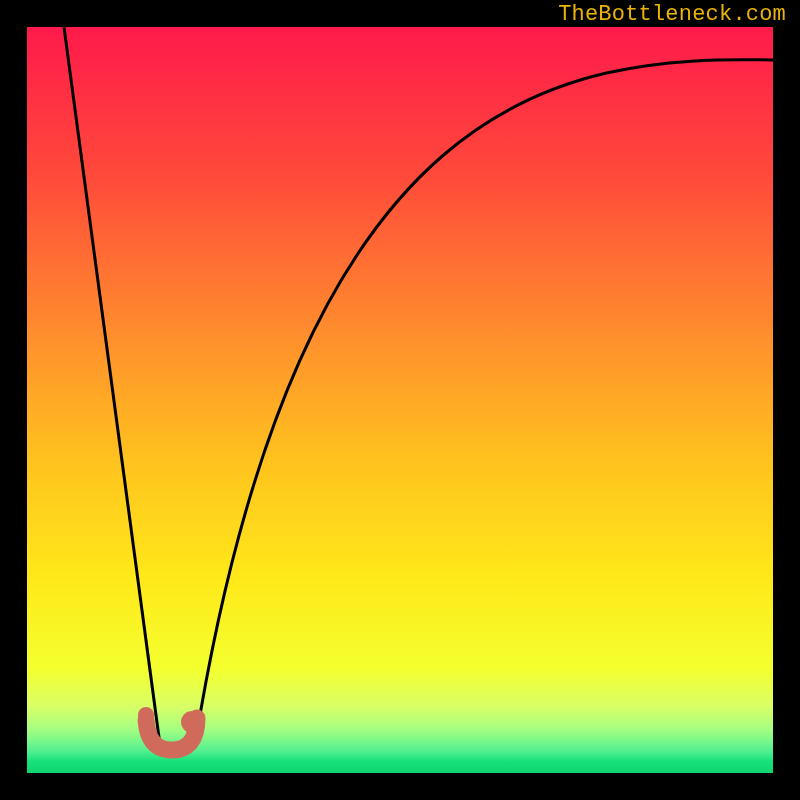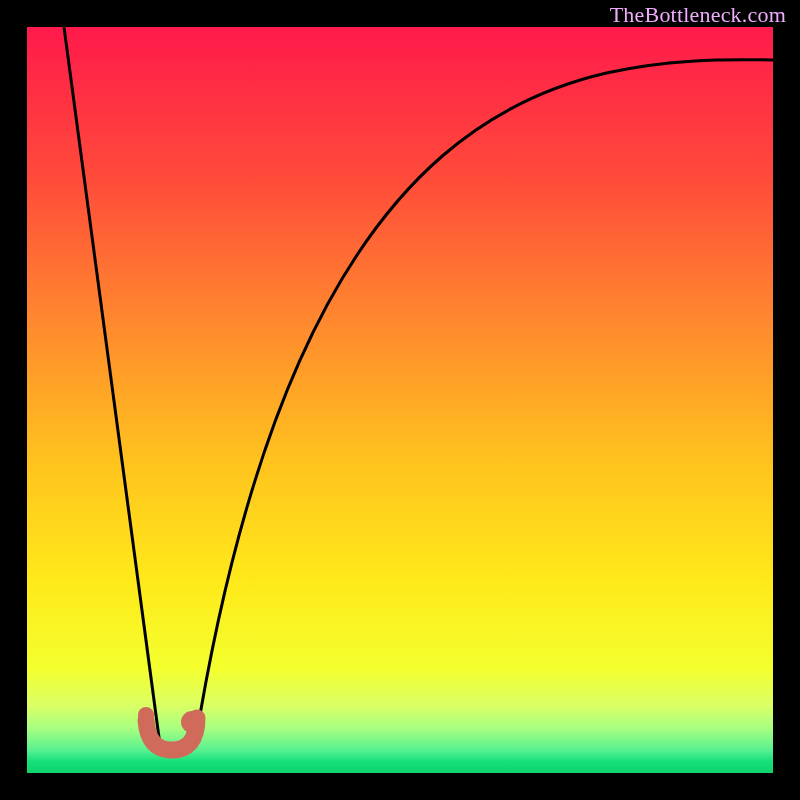--- a/index.html
+++ b/index.html
@@ -15,23 +15,23 @@
     left: 0;
     top: 0;
     width: 800px;
     height: 800px;
     background: #000;
   }
   .attribution {
     position: absolute;
     top: 2px;
     right: 14px;
-    font-family: Liberation Serif, serif;
+    font-family: Liberation Mono, monospace;
     font-size: 22px;
-    color: #f0abfc;
+    color: #eab308;
     letter-spacing: 0.2px;
   }
   svg {
     position: absolute;
     left: 0;
     top: 0;
   }
 </style>
 </head>
 <body>

